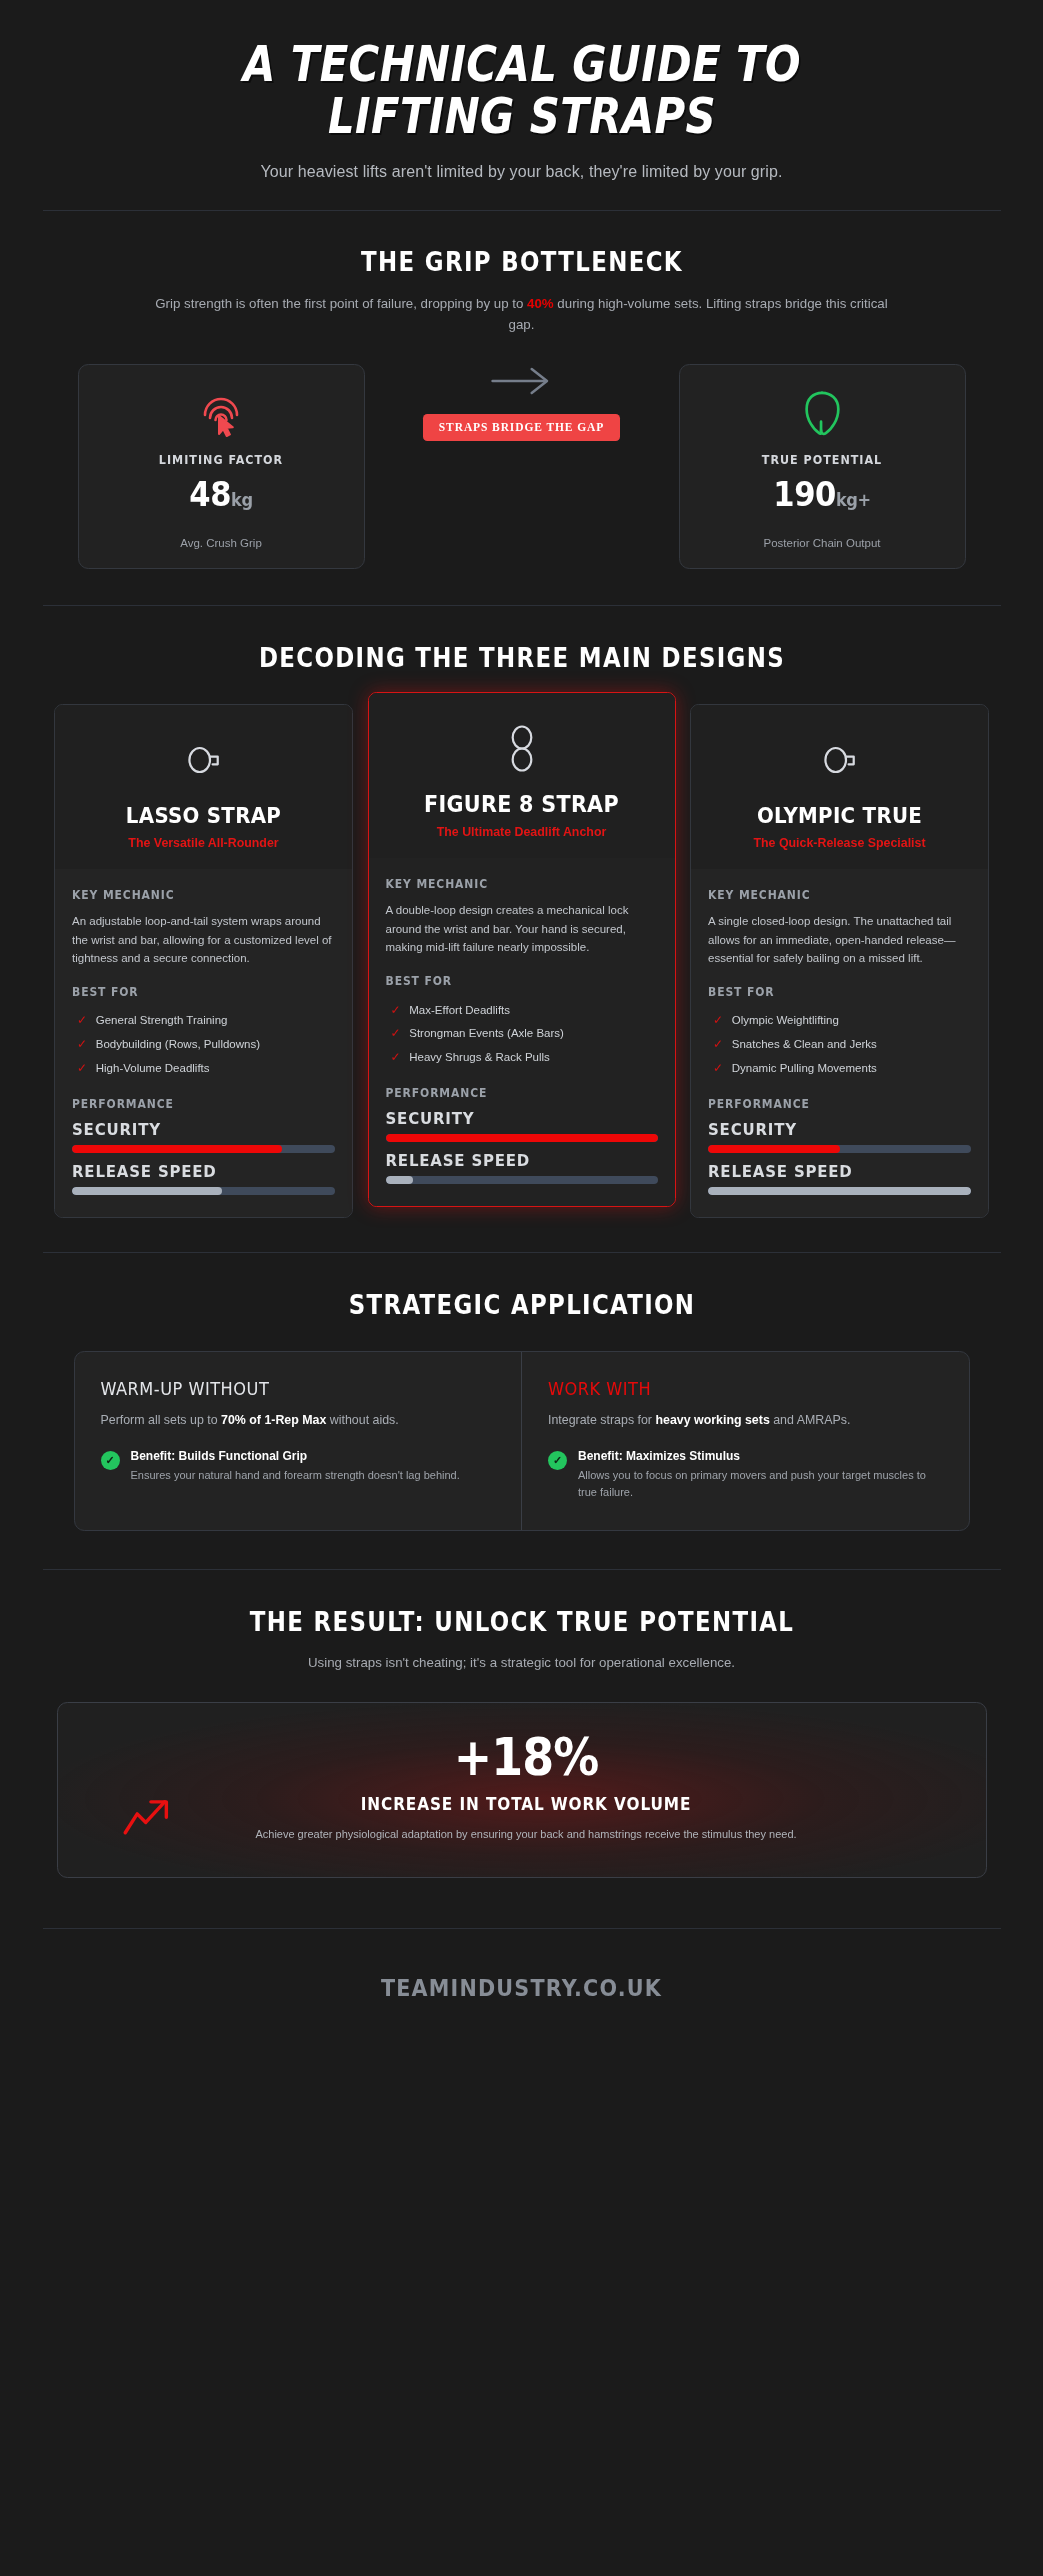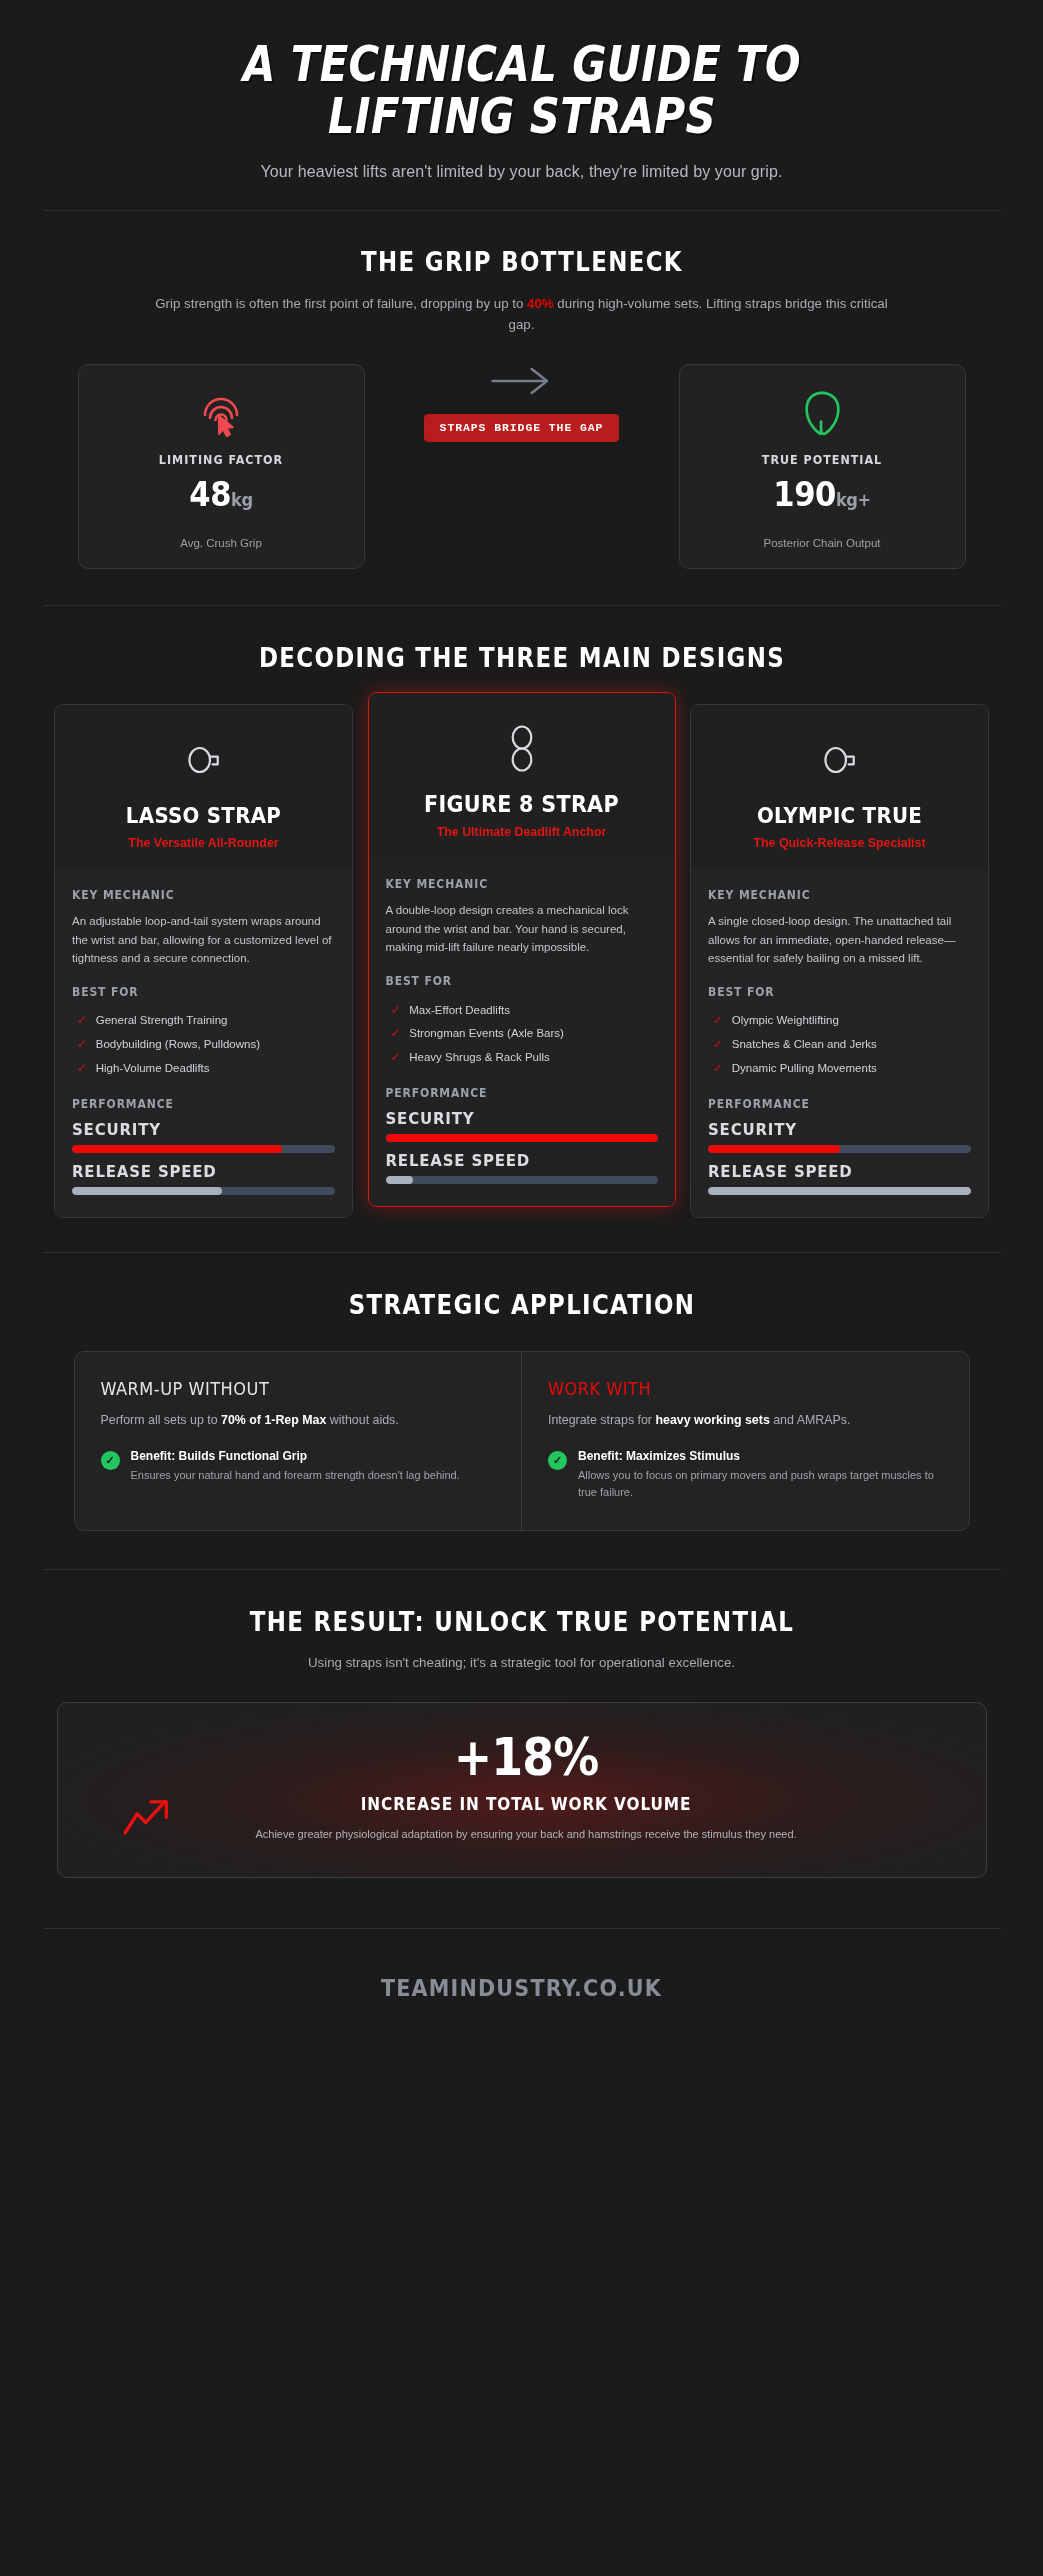--- a/index.html
+++ b/index.html
@@ -93,23 +93,23 @@
     font-size:34px;font-weight:bold;color:#ffffff;letter-spacing:-0.4px;
   }
   .stat-value .unit{font-size:18px;color:#9aa0a8;font-weight:bold;}
   .stat-cap{margin-top:23px;font-size:11.5px;color:#9ba0a8;}
   .bridge{
     width:282px;
     display:flex;flex-direction:column;align-items:center;justify-content:center;gap:15.4px;
   }
   .arrow svg{display:block;}
   .badge{
-    background:#b91c1c;
+    background:#ef4444;
     color:#ffffff;
-    font-family:Liberation Mono, monospace;
+    font-family:Liberation Serif, serif;
     font-size:11.5px;font-weight:bold;letter-spacing:0.9px;
     padding:7.7px 15.4px;border-radius:4.3px;white-space:nowrap;
   }
 
   
   .cards{
     display:flex;align-items:flex-start;justify-content:center;gap:14.5px;
     margin:31px 19px 0 19px;
   }
   .card{
@@ -433,21 +433,21 @@
             </div>
           </div>
         </div>
         <div class="scol">
           <h3 class="red">WORK WITH</h3>
           <p>Integrate straps for <b>heavy working sets</b> and AMRAPs.</p>
           <div class="benefit">
             <div class="chk">✓</div>
             <div>
               <div class="bt">Benefit: Maximizes Stimulus</div>
-              <div class="bd">Allows you to focus on primary movers and push wraps target muscles to true failure.</div>
+              <div class="bd">Allows you to focus on primary movers and push your target muscles to true failure.</div>
             </div>
           </div>
         </div>
       </div>
     <div style="height:38px"></div>
   </section>
   <div class="rule"></div>
 
   <section class="sec">
     <h2 class="sec-title">THE RESULT: UNLOCK TRUE POTENTIAL</h2>

